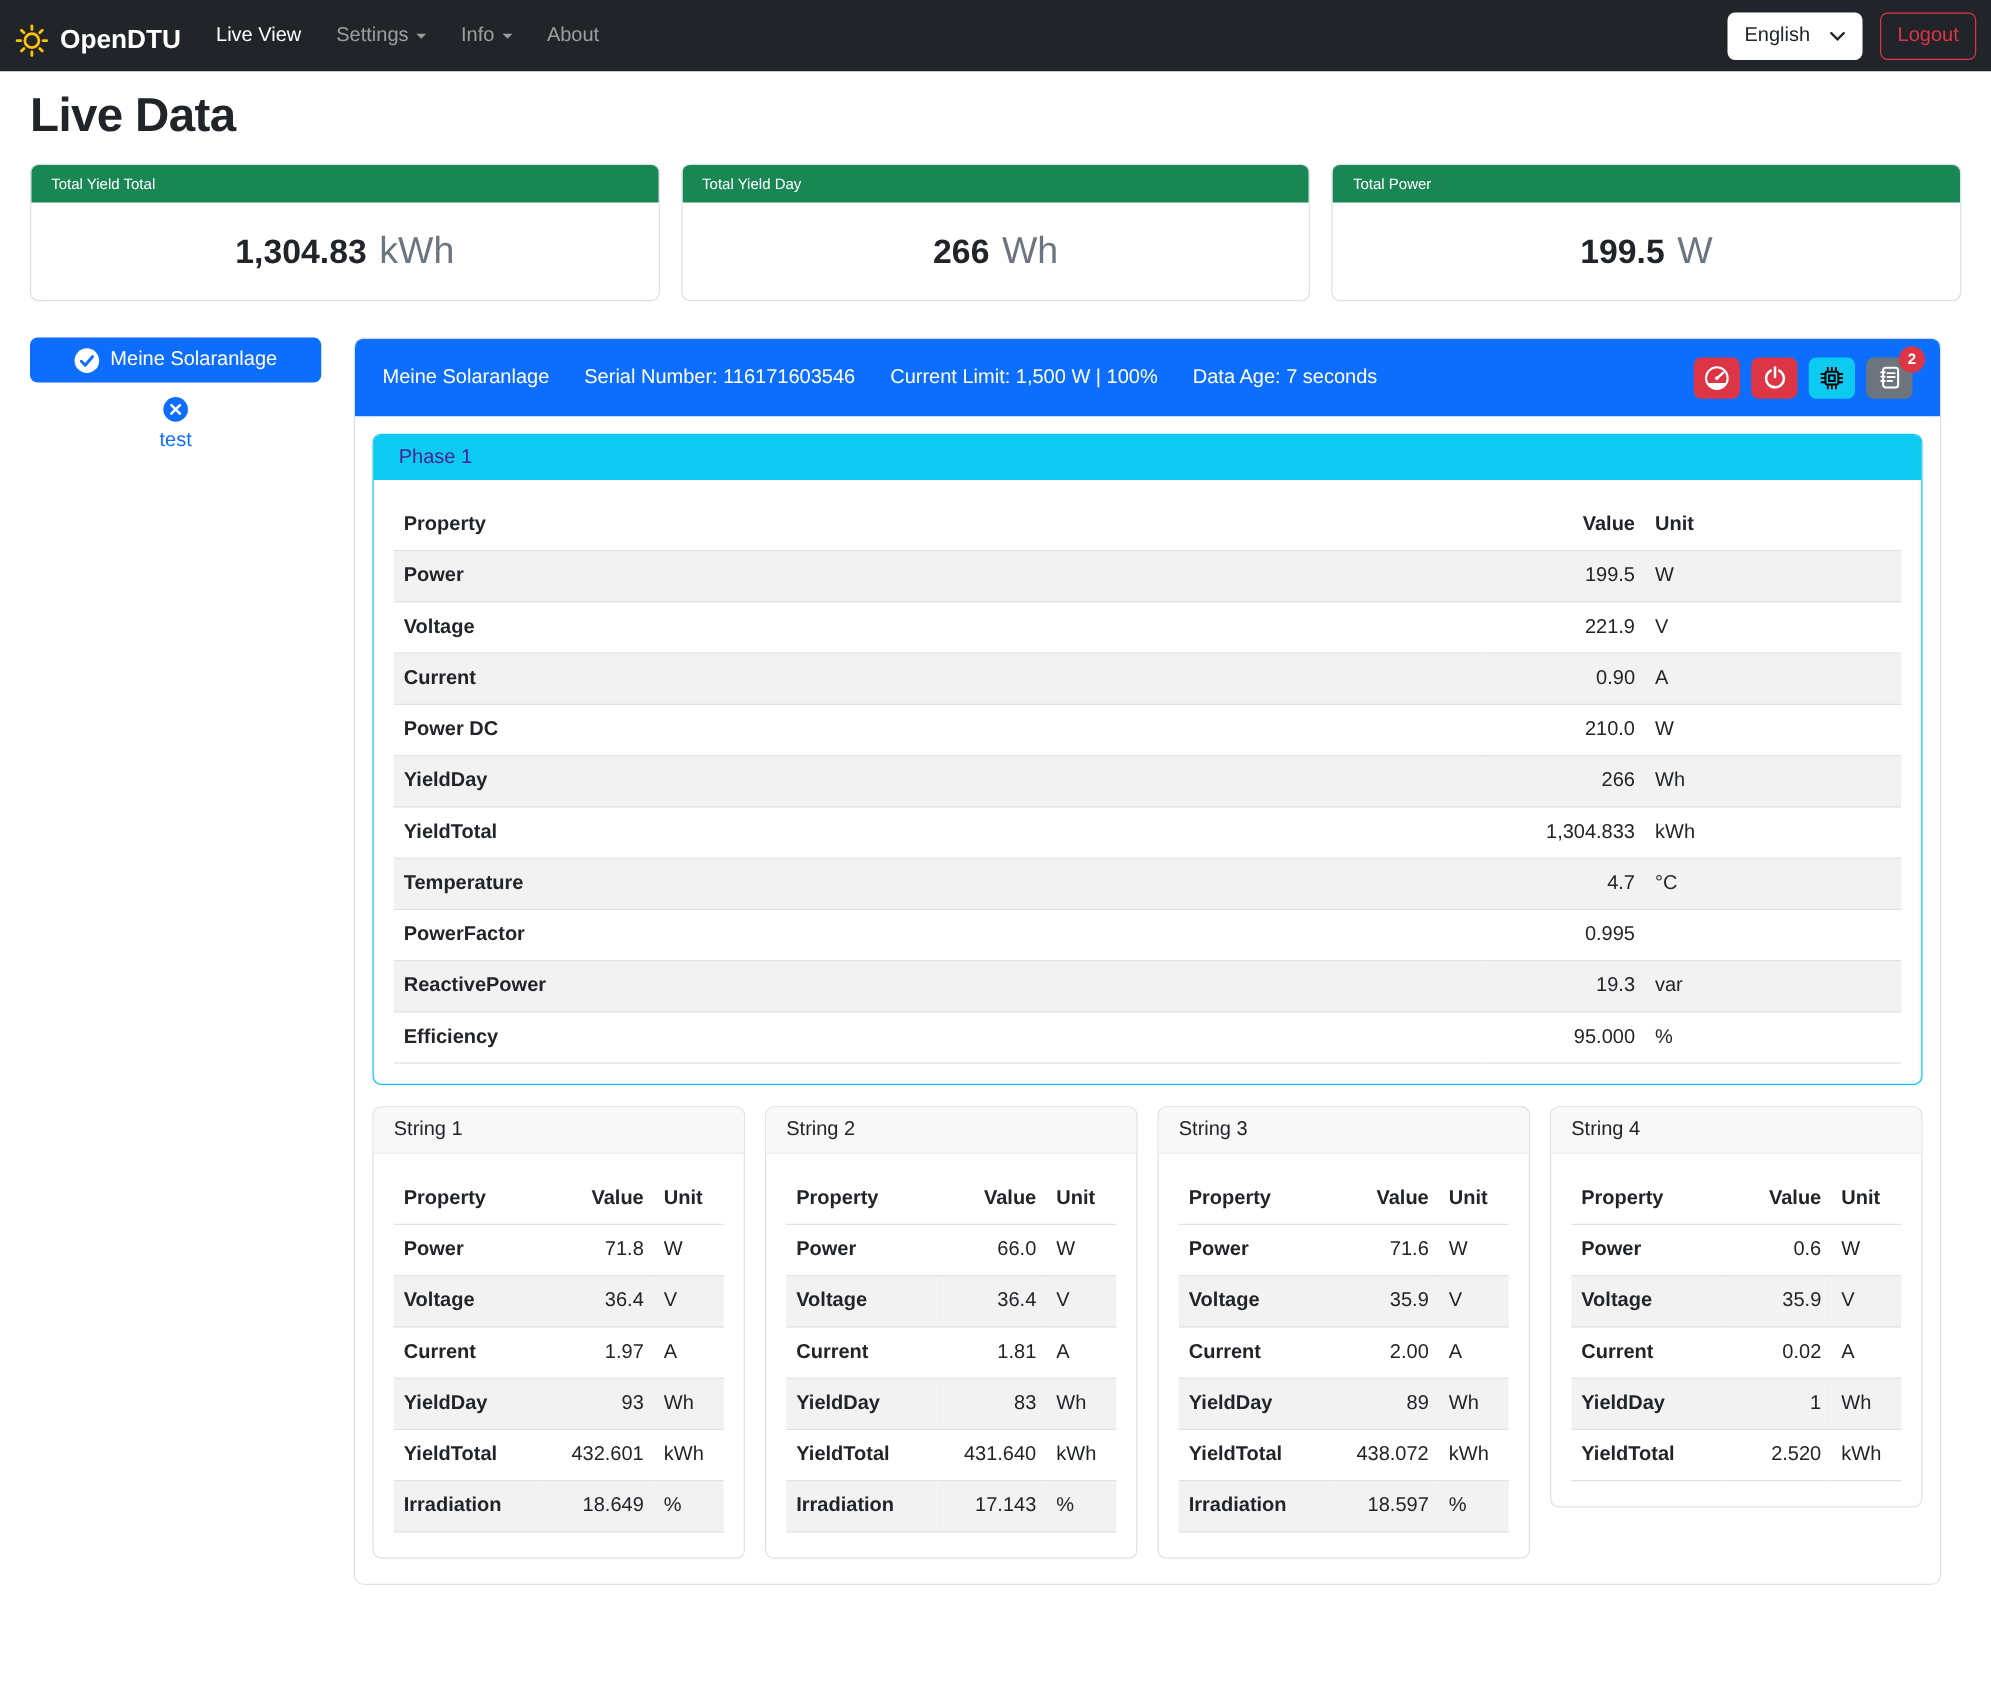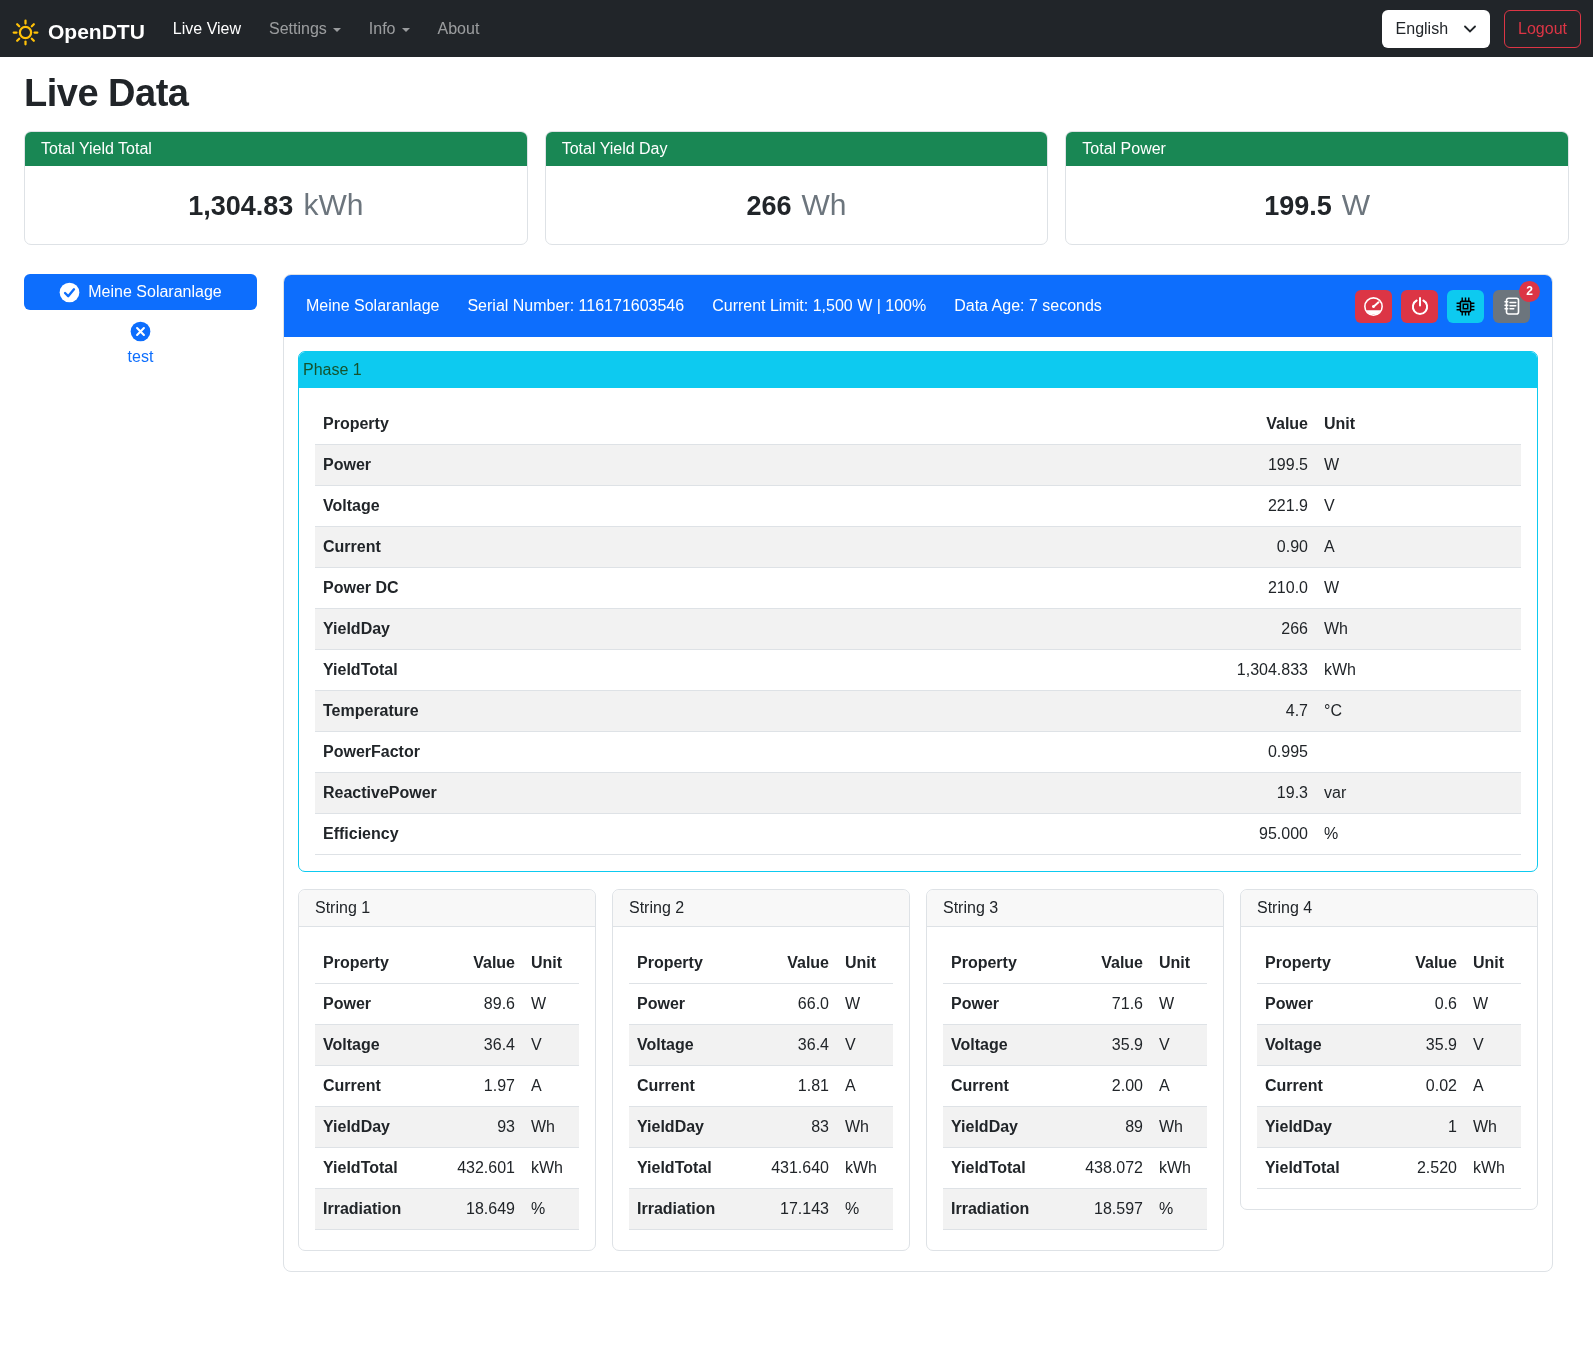--- a/index.html
+++ b/index.html
@@ -25,21 +25,21 @@
                padding:0 14px; font-size:16px; display:flex; align-items:center; gap:16px; cursor:pointer;}
   .logout-btn{background:transparent; border:1px solid var(--danger,#dc3545); color:var(--danger,#dc3545);
               border-radius:6px; height:38px; padding:5px 13px; font-size:16px; cursor:pointer;}
 
   
   .content{margin:0 24px; width:1545px;}
   .page-title{font-size:38px; font-weight:600; margin:15px 0 16px; letter-spacing:-.5px;}
 
   .summary-row{display:flex; gap:17px; margin-bottom:29px;}
   .summary-card{flex:1; border:1px solid var(--border); border-radius:7px; overflow:hidden; background:#fff;}
-  .summary-card .card-header{background:var(--success,#198754); color:#fff; font-size:16px; padding:8px 16px;}
+  .summary-card .card-header{background:var(--success,#198754); color:#fff; font-size:12px; padding:8px 16px;}
   .summary-card .card-body{display:flex; justify-content:center; align-items:baseline; gap:10px; padding:22px 16px;}
   .summary-value{font-size:27px; font-weight:600;}
   .summary-unit{font-size:30px; color:var(--muted,#6c757d);}
 
   .layout{display:flex; gap:26px; align-items:flex-start; margin-right:16px;}
 
   
   .sidebar{width:233px; flex-shrink:0; display:flex; flex-direction:column; align-items:center; gap:11px;}
   .inverter-btn{width:100%; background:var(--primary,#0d6efd); border:none; border-radius:6px; color:#fff;
                 font-size:16px; height:36px; display:flex; align-items:center; justify-content:center; gap:8px; cursor:pointer;}
@@ -58,21 +58,21 @@
   .icon-btn.info{background:var(--info,#0dcaf0);}
   .icon-btn.secondary{background:var(--secondary,#6c757d);}
   .badge{position:absolute; top:-9px; right:-10px; background:var(--danger,#dc3545); color:#fff;
          min-width:21px; height:21px; border-radius:11px; font-size:12px; font-weight:700;
          display:flex; align-items:center; justify-content:center; padding:0 5px;}
 
   .panel-body{padding:14px 14px 20px;}
 
   
   .phase-card{border:1px solid var(--info,#0dcaf0); border-radius:7px; overflow:hidden; margin-bottom:17px;}
-  .phase-header{background:var(--info,#0dcaf0); color:#14532d; font-size:16px; padding:9px 4px;}
+  .phase-header{background:var(--info,#0dcaf0); color:#4c1d95; font-size:16px; padding:9px 20px;}
   .phase-body{padding:16px;}
 
   table{width:100%; border-collapse:collapse; font-size:16px;}
   th,td{padding:8px; line-height:24px; text-align:left; border-bottom:1px solid var(--border);}
   thead th{font-weight:700;}
   th.prop{font-weight:700;}
   .val{text-align:right;}
   .table-phase .col-val{width:130px;}
   .table-phase .col-unit{width:205px;}
   .table-phase tbody tr:nth-child(odd){background:var(--stripe);}
@@ -328,21 +328,21 @@
                 <thead>
                   <tr>
                     <th>Property</th>
                     <th class="val col-val">Value</th>
                     <th class="col-unit">Unit</th>
                   </tr>
                 </thead>
                 <tbody>
                     <tr>
                     <th class="prop">Power</th>
-                    <td class="val">89.6</td>
+                    <td class="val">71.8</td>
                     <td>W</td>
                   </tr>
                     <tr>
                     <th class="prop">Voltage</th>
                     <td class="val">36.4</td>
                     <td>V</td>
                   </tr>
                     <tr>
                     <th class="prop">Current</th>
                     <td class="val">1.97</td>

